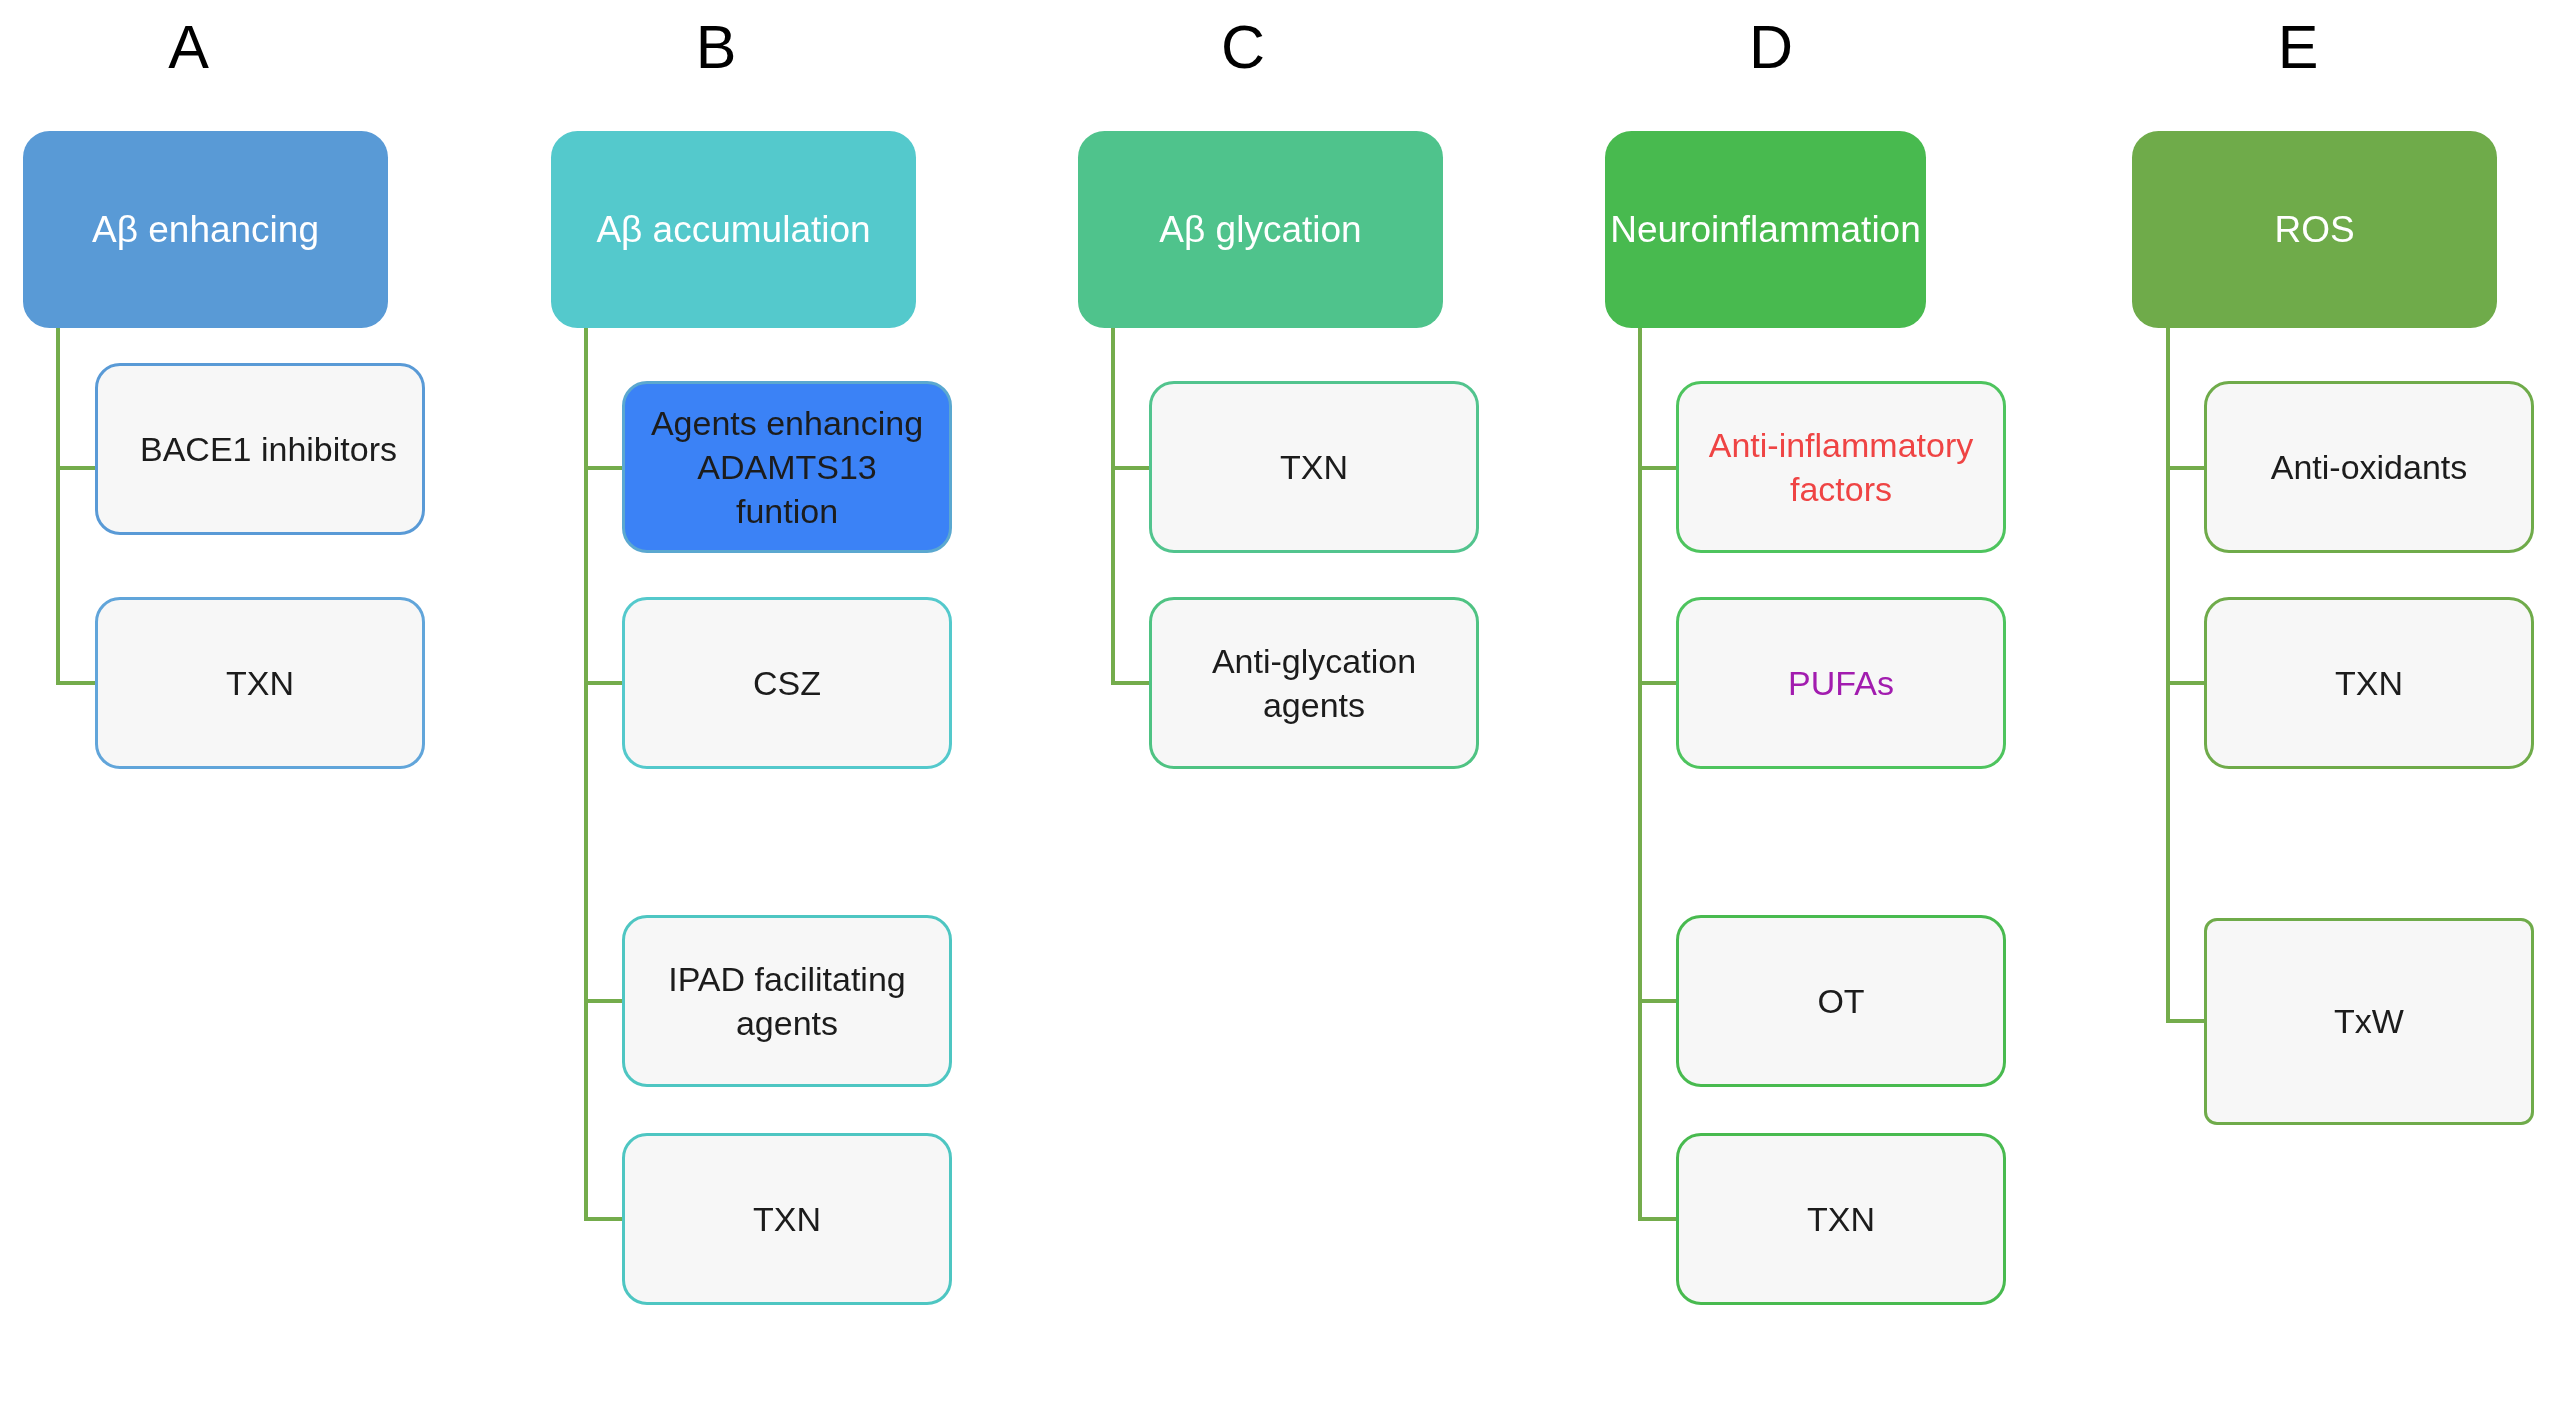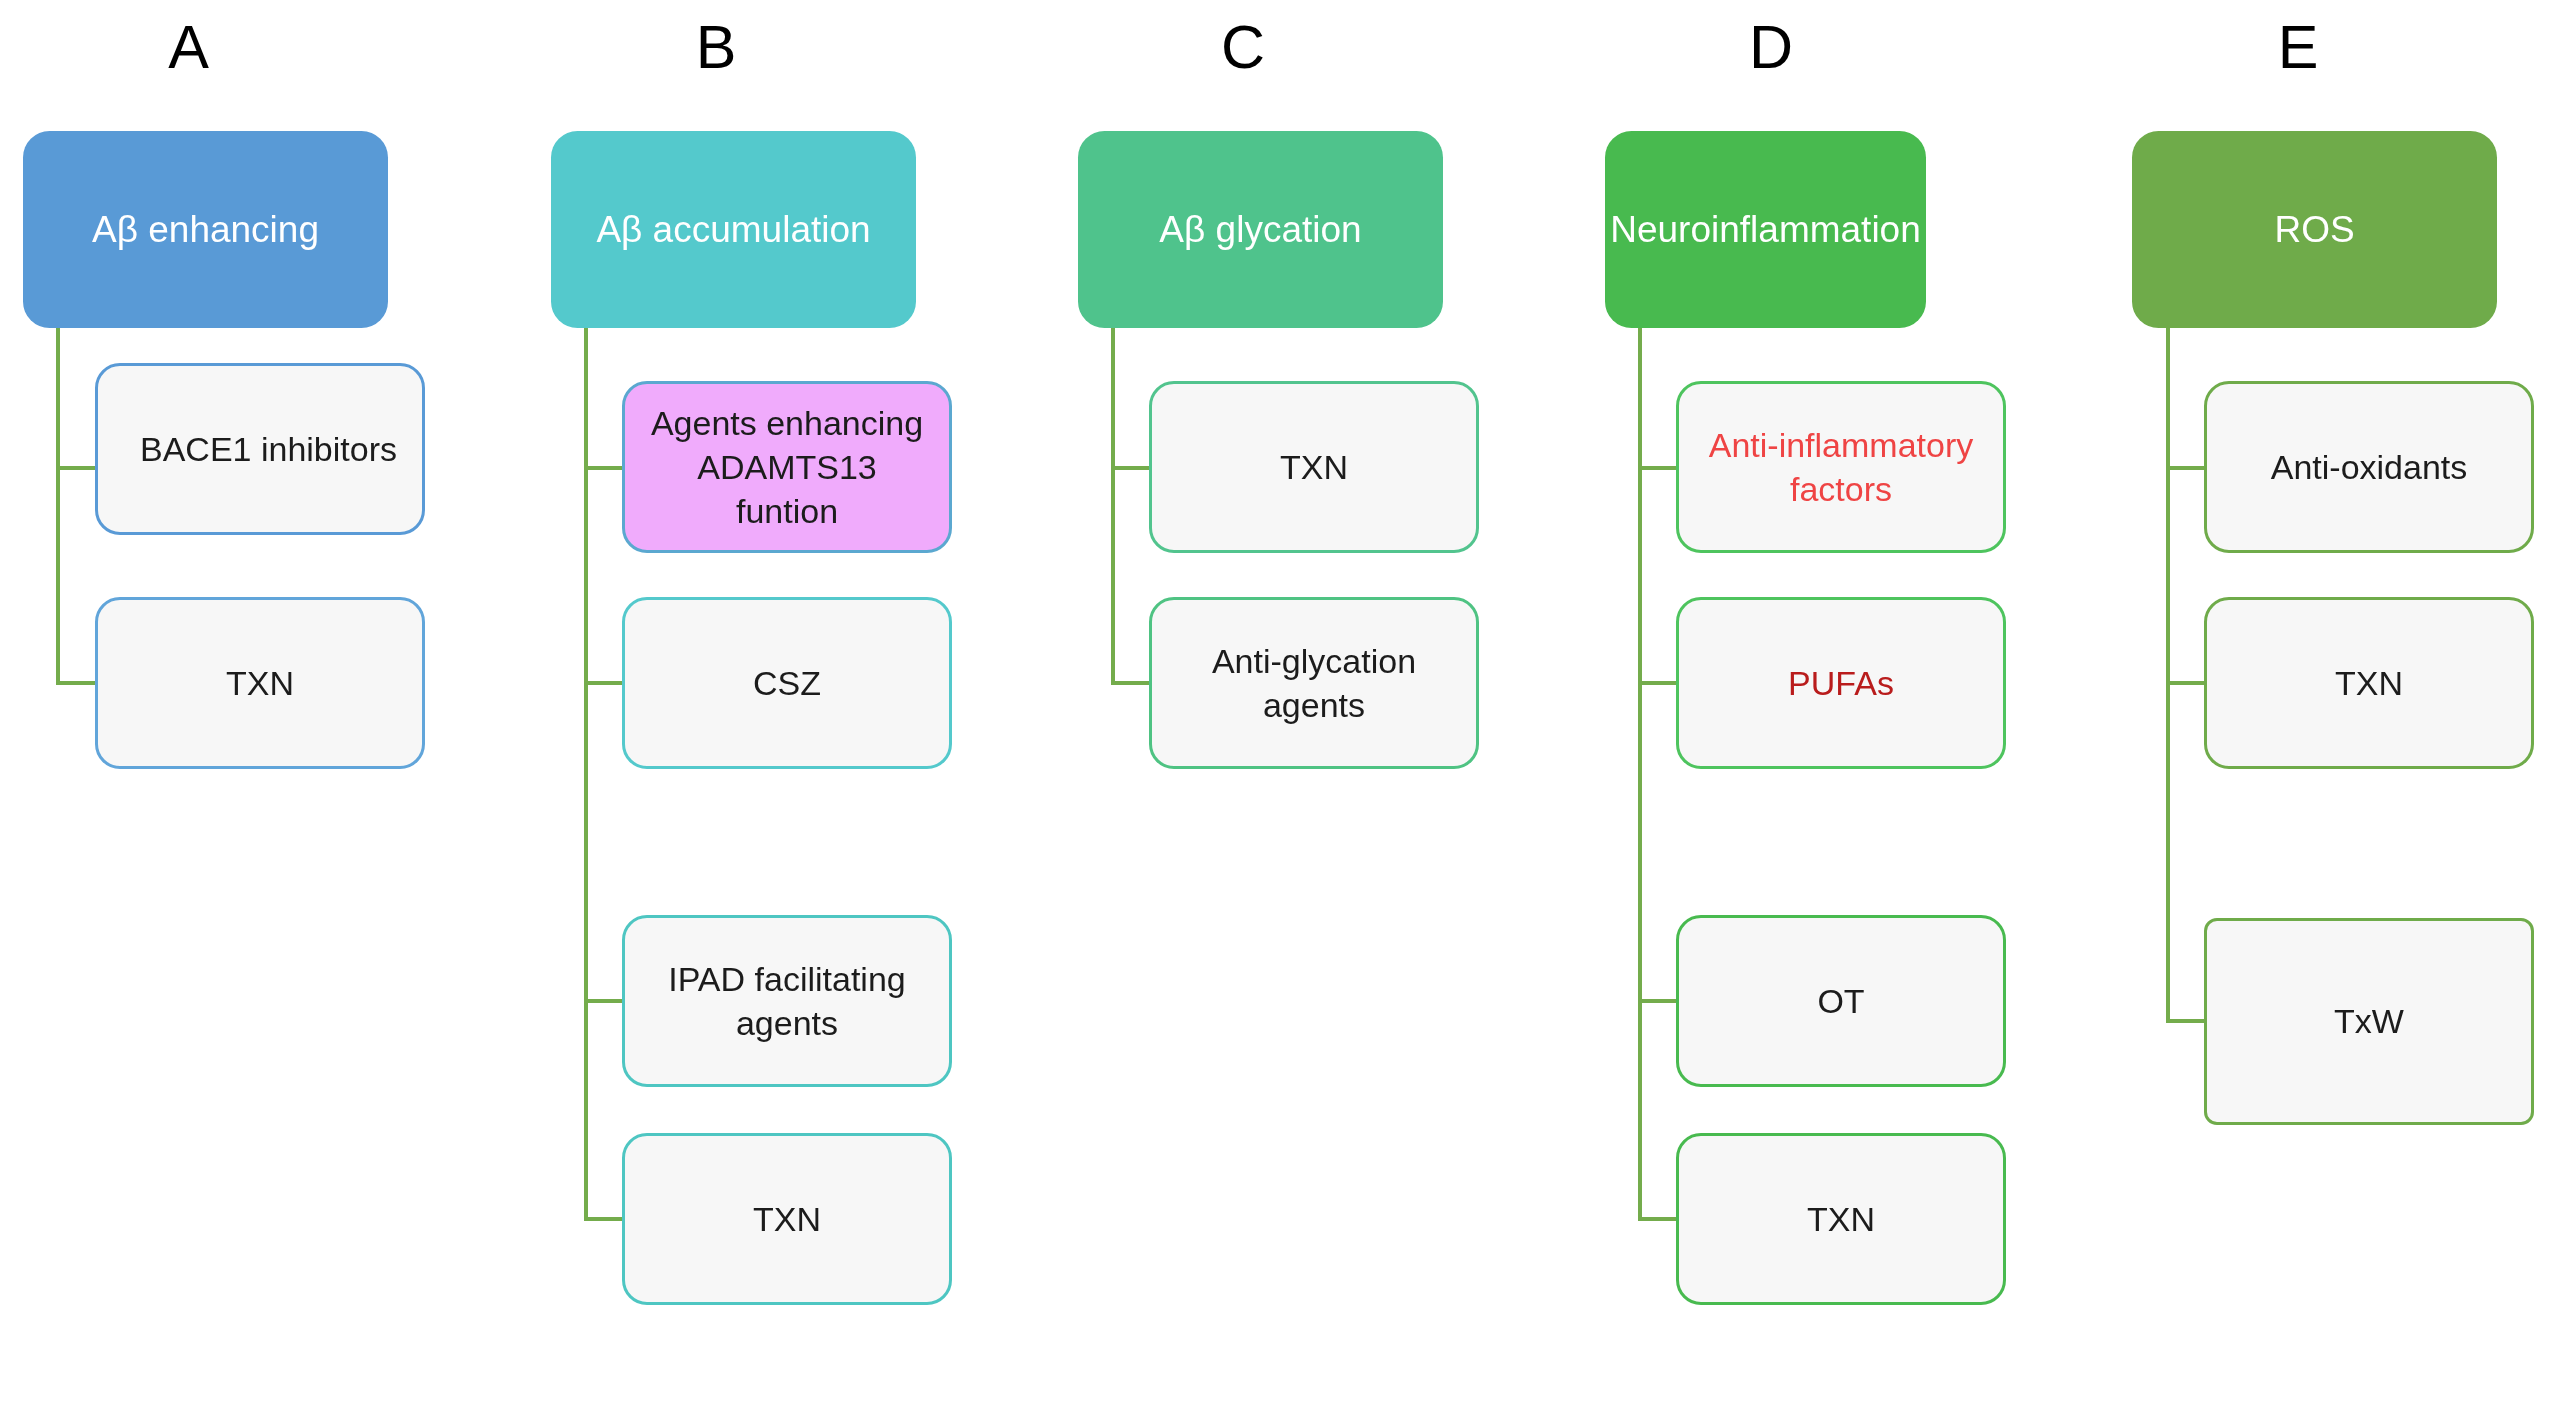--- a/index.html
+++ b/index.html
@@ -77,21 +77,21 @@
   <div class="branch" style="left: 56px; top: 681px; width: 43px; height: 4.1px; background: rgb(116, 172, 76);"></div>
   <div class="child" style="left: 95px; top: 597px; width: 330px; height: 172px; border-color: rgb(97, 165, 218); background: rgb(247, 247, 247); color: rgb(28, 28, 28);">TXN</div>
 </div>
 
   <div class="column">
     <div class="letter" style="left: 534px; width: 365px; color: rgb(0, 0, 0);">B</div>
     <div class="header" style="left: 551px; top: 131px; width: 365px; height: 197px; background: rgb(84, 201, 204); color: rgb(255, 255, 255);">Aβ accumulation</div>
     <div class="trunk" style="left: 584px; top: 328px; width: 4.1px; height: 893px; background: rgb(116, 172, 76);"></div>
 
   <div class="branch" style="left: 584px; top: 466px; width: 43px; height: 4.1px; background: rgb(116, 172, 76);"></div>
-  <div class="child" style="left: 622px; top: 381px; width: 330px; height: 172px; border-color: rgb(91, 168, 208); background: #f0abfc; color: rgb(28, 28, 28);">Agents enhancing ADAMTS13 funtion</div>
+  <div class="child" style="left: 622px; top: 381px; width: 330px; height: 172px; border-color: rgb(91, 168, 208); background: #3b82f6; color: rgb(28, 28, 28);">Agents enhancing ADAMTS13 funtion</div>
 
   <div class="branch" style="left: 584px; top: 681px; width: 43px; height: 4.1px; background: rgb(116, 172, 76);"></div>
   <div class="child" style="left: 622px; top: 597px; width: 330px; height: 172px; border-color: rgb(84, 201, 204); background: rgb(247, 247, 247); color: rgb(28, 28, 28);">CSZ</div>
 
   <div class="branch" style="left: 584px; top: 999px; width: 43px; height: 4.1px; background: rgb(116, 172, 76);"></div>
   <div class="child" style="left: 622px; top: 915px; width: 330px; height: 172px; border-color: rgb(78, 198, 194); background: rgb(247, 247, 247); color: rgb(28, 28, 28);">IPAD facilitating agents</div>
 
   <div class="branch" style="left: 584px; top: 1217px; width: 43px; height: 4.1px; background: rgb(116, 172, 76);"></div>
   <div class="child" style="left: 622px; top: 1133px; width: 330px; height: 172px; border-color: rgb(78, 198, 194); background: rgb(247, 247, 247); color: rgb(28, 28, 28);">TXN</div>
 </div>
@@ -110,21 +110,21 @@
 
   <div class="column">
     <div class="letter" style="left: 1589px; width: 365px; color: rgb(0, 0, 0);">D</div>
     <div class="header" style="left: 1605px; top: 131px; width: 321px; height: 197px; background: rgb(72, 186, 79); color: rgb(255, 255, 255);">Neuroinflammation</div>
     <div class="trunk" style="left: 1638px; top: 328px; width: 4.1px; height: 893px; background: rgb(116, 172, 76);"></div>
 
   <div class="branch" style="left: 1638px; top: 466px; width: 43px; height: 4.1px; background: rgb(116, 172, 76);"></div>
   <div class="child" style="left: 1676px; top: 381px; width: 330px; height: 172px; border-color: rgb(78, 196, 94); background: rgb(247, 247, 247); color: #ef4444;">Anti-inflammatory factors</div>
 
   <div class="branch" style="left: 1638px; top: 681px; width: 43px; height: 4.1px; background: rgb(116, 172, 76);"></div>
-  <div class="child" style="left: 1676px; top: 597px; width: 330px; height: 172px; border-color: rgb(78, 196, 94); background: rgb(247, 247, 247); color: #b91c1c;">PUFAs</div>
+  <div class="child" style="left: 1676px; top: 597px; width: 330px; height: 172px; border-color: rgb(78, 196, 94); background: rgb(247, 247, 247); color: #a21caf;">PUFAs</div>
 
   <div class="branch" style="left: 1638px; top: 999px; width: 43px; height: 4.1px; background: rgb(116, 172, 76);"></div>
   <div class="child" style="left: 1676px; top: 915px; width: 330px; height: 172px; border-color: rgb(72, 186, 79); background: rgb(247, 247, 247); color: rgb(28, 28, 28);">OT</div>
 
   <div class="branch" style="left: 1638px; top: 1217px; width: 43px; height: 4.1px; background: rgb(116, 172, 76);"></div>
   <div class="child" style="left: 1676px; top: 1133px; width: 330px; height: 172px; border-color: rgb(72, 186, 79); background: rgb(247, 247, 247); color: rgb(28, 28, 28);">TXN</div>
 </div>
 
   <div class="column">
     <div class="letter" style="left: 2116px; width: 365px; color: rgb(0, 0, 0);">E</div>

